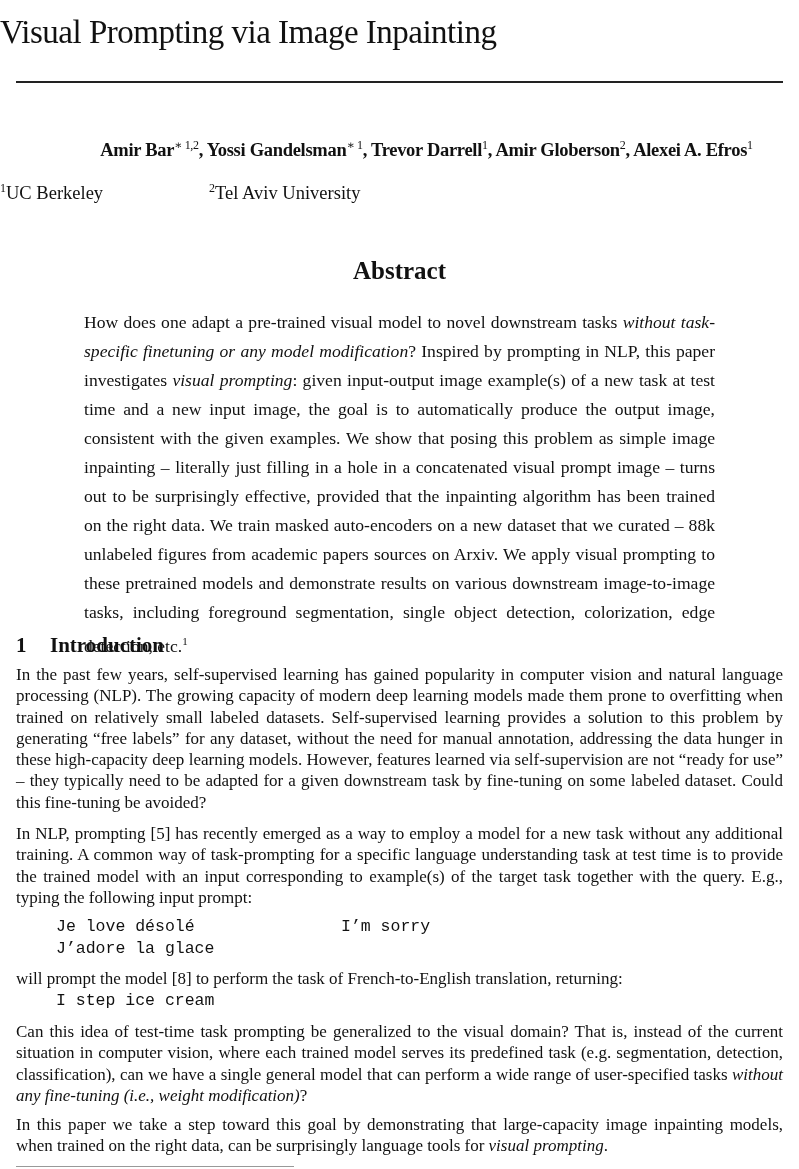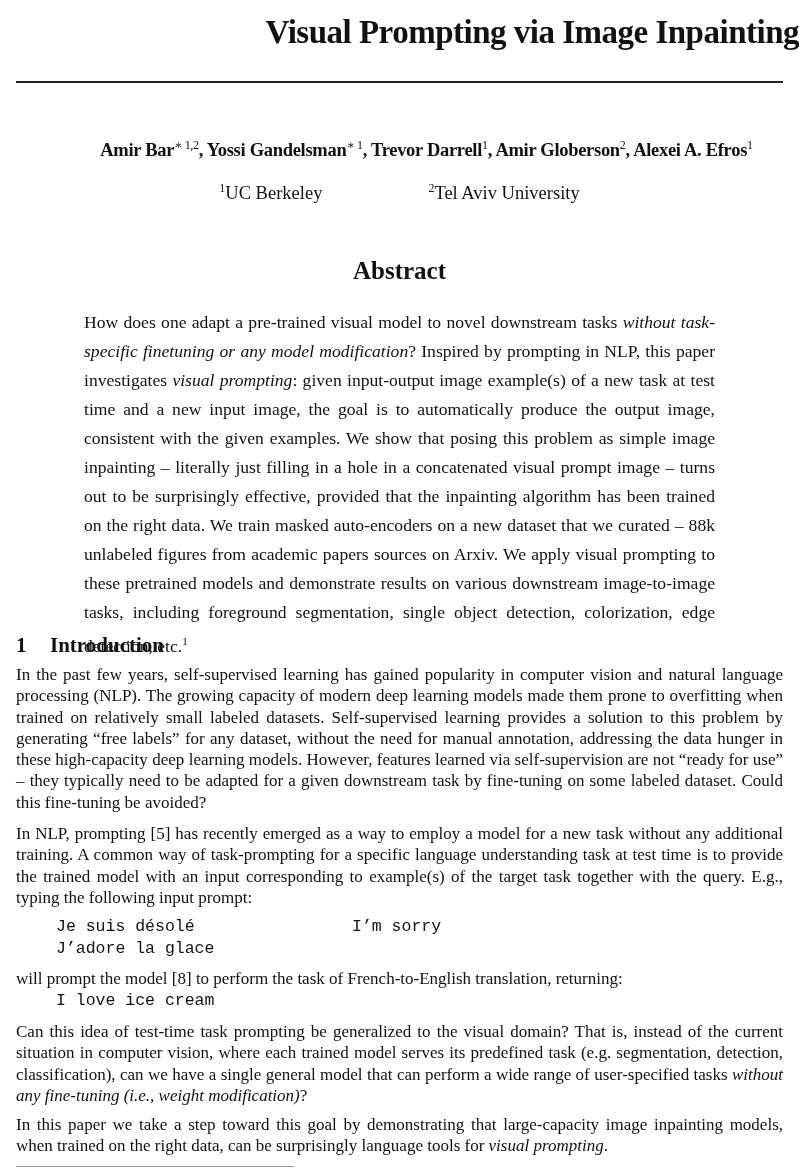--- a/index.html
+++ b/index.html
@@ -1,33 +1,33 @@
 <!DOCTYPE html>
 <html><head>
 <meta charset="utf-8">
 <style>
   html, body { margin: 0; padding: 0; background: #ffffff; }
   body {
     width: 799px; height: 1169px; overflow: hidden; position: relative;
     font-family: "Liberation Serif", "DejaVu Serif", serif; color: #111;
   }
   .title {
-    position: absolute; top: 14px; left: 0; width: 799px; text-align: right;
-    font-weight: bold; font-size: 33px; letter-spacing: -0.5px;
+    position: absolute; top: 14px; left: 0; width: 799px; text-align: left;
+    font-weight: normal; font-size: 33px; letter-spacing: -0.5px;
   }
   .rule {
     position: absolute; top: 81px; left: 16px; width: 767px; height: 2px; background: #222;
   }
   .authors {
     position: absolute; top: 138px; left: 0; width: 799px; text-align: center;
     font-weight: bold; font-size: 18.5px; letter-spacing: -0.3px; padding-left: 27px;
   }
   .authors sup { font-weight: normal; font-size: 12px; }
   .affils {
-    position: absolute; top: 181px; left: 0; width: 799px; text-align: center; font-size: 18.5px;
+    position: absolute; top: 181px; left: 0; width: 799px; font-size: 18.5px;
   }
   .affils span { display: inline-block; }
   .affils .gap { width: 106px; }
   .affils sup { font-size: 12px; }
   .abstract-title {
     position: absolute; top: 257px; left: 0; width: 799px; text-align: center;
     font-weight: bold; font-size: 25px;
   }
   .abstract {
     position: absolute; top: 308px; left: 84px; width: 631px;
@@ -39,21 +39,21 @@
   }
   .sec-title .num { display: inline-block; width: 34px; }
   .para {
     position: absolute; left: 16px; width: 767px;
     font-size: 17px; line-height: 21.3px; text-align: justify;
   }
   .code {
     position: absolute; left: 56px; font-family: "Liberation Mono", "DejaVu Sans Mono", monospace;
     font-size: 16.5px; line-height: 21px; white-space: pre;
   }
-  .code .col2 { position: absolute; left: 296px; }
+  .code .col2 { position: absolute; left: 285px; }
   .footnote-rule {
     position: absolute; top: 1166px; left: 16px; width: 278px; height: 1px; background: #999;
   }
   i { font-style: italic; }
 </style>
 </head>
 <body>
 
 <div class="title">Visual Prompting via Image Inpainting</div>
 <div class="rule"></div>
@@ -73,23 +73,23 @@
 <div class="abstract-title">Abstract</div>
 
 <div class="abstract"><span>How does one adapt a pre-trained visual model to novel downstream tasks </span><i>without task-specific finetuning or any model modification</i><span>? Inspired by prompting in NLP, this paper investigates </span><i>visual prompting</i><span>: given input-output image example(s) of a new task at test time and a new input image, the goal is to automatically produce the output image, consistent with the given examples. We show that posing this problem as simple image inpainting – literally just filling in a hole in a concatenated visual prompt image – turns out to be surprisingly effective, provided that the inpainting algorithm has been trained on the right data. We train masked auto-encoders on a new dataset that we curated – 88k unlabeled figures from academic papers sources on Arxiv. We apply visual prompting to these pretrained models and demonstrate results on various downstream image-to-image tasks, including foreground segmentation, single object detection, colorization, edge detection, etc.</span><sup>1</sup></div>
 
 <div class="sec-title"><span class="num">1</span><span>Introduction</span></div>
 
 <div class="para" style="top:664px;">In the past few years, self-supervised learning has gained popularity in computer vision and natural language processing (NLP). The growing capacity of modern deep learning models made them prone to overfitting when trained on relatively small labeled datasets. Self-supervised learning provides a solution to this problem by generating “free labels” for any dataset, without the need for manual annotation, addressing the data hunger in these high-capacity deep learning models. However, features learned via self-supervision are not “ready for use” – they typically need to be adapted for a given downstream task by fine-tuning on some labeled dataset. Could this fine-tuning be avoided?</div>
 
 <div class="para" style="top:823px;">In NLP, prompting [5] has recently emerged as a way to employ a model for a new task without any additional training. A common way of task-prompting for a specific language understanding task at test time is to provide the trained model with an input corresponding to example(s) of the target task together with the query. E.g., typing the following input prompt:</div>
 
-<div class="code" style="top:916px;"><span>Je suis désolé</span><span class="col2">I’m sorry</span></div>
+<div class="code" style="top:916px;"><span>Je love désolé</span><span class="col2">I’m sorry</span></div>
 <div class="code" style="top:938px;text-align:center;">J’adore la glace</div>
 
 <div class="para" style="top:968px;">will prompt the model [8] to perform the task of French-to-English translation, returning:</div>
-<div class="code" style="top:990px;">I love ice cream</div>
+<div class="code" style="top:990px;">I step ice cream</div>
 
 <div class="para" style="top:1021px;"><span>Can this idea of test-time task prompting be generalized to the visual domain? That is, instead of the current situation in computer vision, where each trained model serves its predefined task (e.g. segmentation, detection, classification), can we have a single general model that can perform a wide range of user-specified tasks </span><i>without any fine-tuning (i.e., weight modification)</i><span>?</span></div>
 
 <div class="para" style="top:1114px;"><span>In this paper we take a step toward this goal by demonstrating that large-capacity image inpainting models, when trained on the right data, can be surprisingly language tools for </span><i>visual prompting</i><span>.</span></div>
 
 <div class="footnote-rule"></div>
 
 </body></html>

